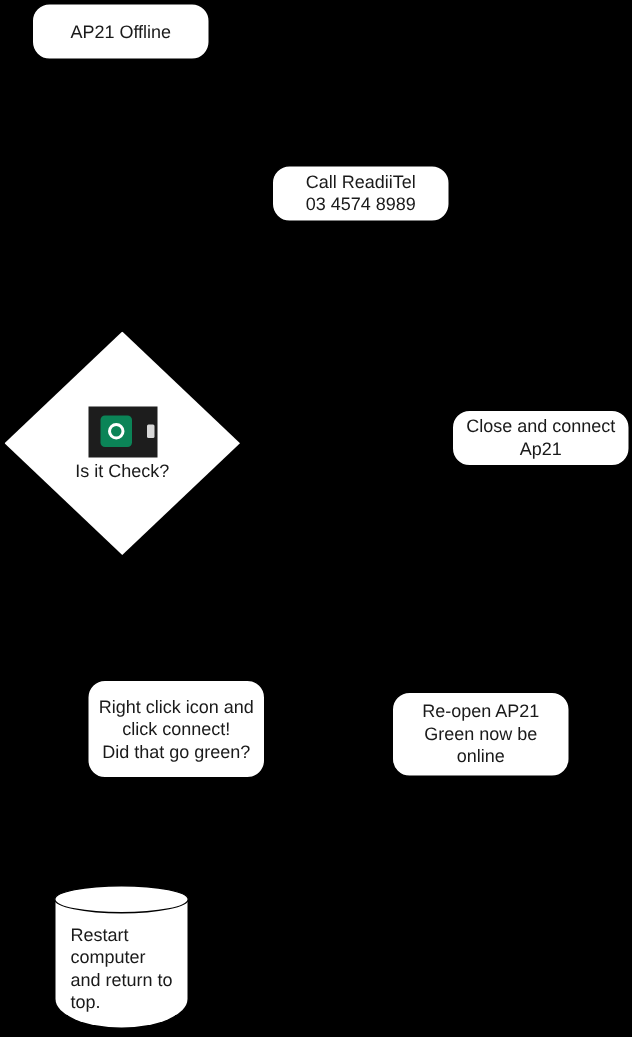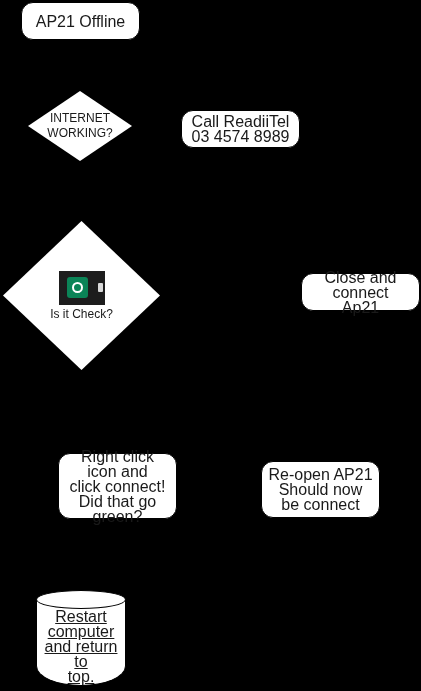--- a/index.html
+++ b/index.html
@@ -31,21 +31,21 @@
   
   .rounded-box {
     background: #ffffff;
     border: 1px solid #000000;
     border-radius: 12px;
     display: flex;
     align-items: center;
     justify-content: center;
     text-align: center;
     color: #1a1a1a;
-    font-size: 16px;
+    font-size: 12px;
     line-height: 15px;
     padding: 2px 6px;
   }
   .rounded-box .txt {
     white-space: pre-line;
     display: block;
     width: 100%;
   }
   
   .diamond-wrap {
@@ -144,44 +144,38 @@
   }
   .cyl-label {
     position: absolute;
     left: 0;
     top: 0;
     width: 100%;
     height: 100%;
     display: flex;
     align-items: center;
     justify-content: center;
-    text-align: center;
+    text-align: left;
     color: #1a1a1a;
-    font-size: 16px;
+    font-size: 12px;
     line-height: 15px;
     white-space: pre-line;
     padding-top: 16px;
     box-sizing: border-box;
-    text-decoration: underline;
   }
 </style>
 </head>
 <body>
 
 <div id="canvas">
 
   <div class="node rounded-box" style="left:21px; top:2px; width:119px; height:38px;">
     <span class="txt">AP21 Offline</span>
   </div>
 
-  <div class="diamond-wrap" style="left:28px; top:91px; width:104px; height:70px;">
-    <div class="diamond-shape"></div>
-    <div class="diamond-label">INTERNET
-WORKING?</div>
-  </div>
 
   <div class="node rounded-box" style="left:181px; top:110px; width:119px; height:38px;">
     <span class="txt">Call ReadiiTel
 03 4574 8989</span>
   </div>
 
   <div class="diamond-wrap" style="left:3px; top:221px; width:157px; height:149px;">
     <div class="diamond-shape"></div>
     <div class="diamond-label">
       <span class="vpn-thumb">
@@ -200,21 +194,21 @@
   </div>
 
   <div class="node rounded-box" style="left:21px; top:453px; width:119px; height:66px;margin-left:37px;">
     <span class="txt">Right click icon and
 click connect!
 Did that go green?</span>
   </div>
 
   <div class="node rounded-box" style="left:261px; top:461px; width:119px; height:57px;">
     <span class="txt">Re-open AP21
-Should now be connect</span>
+Green now be online</span>
   </div>
 
   <div class="cylinder" style="left:36px; top:590px; width:90px; height:96px;">
     <div class="cyl-body"></div>
     <div class="cyl-top"></div>
     <div class="cyl-label">Restart
 computer
 and return to
 top.</div>
   </div>

